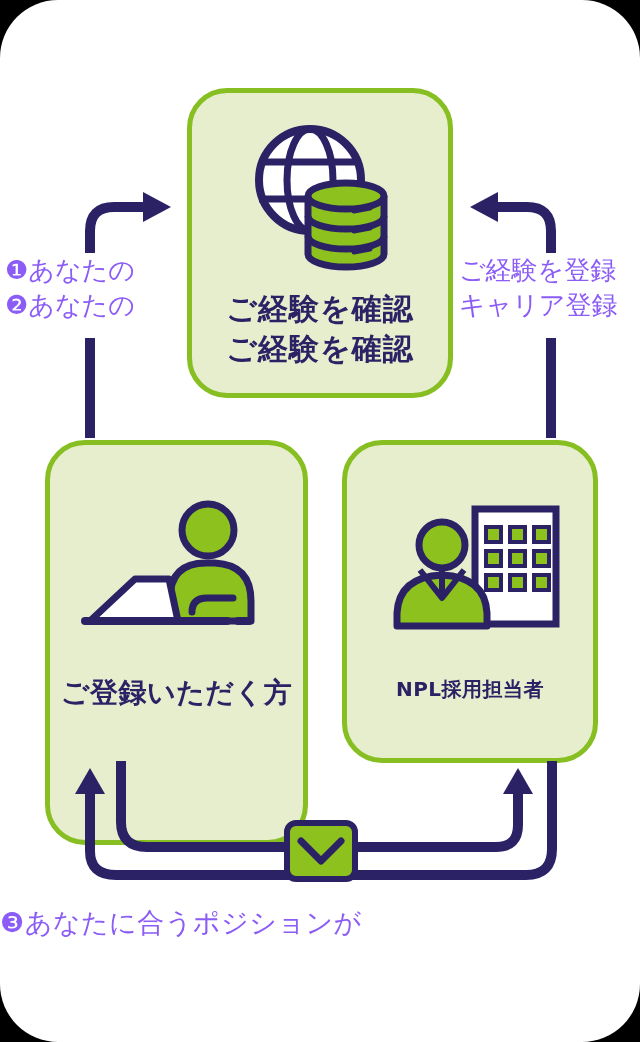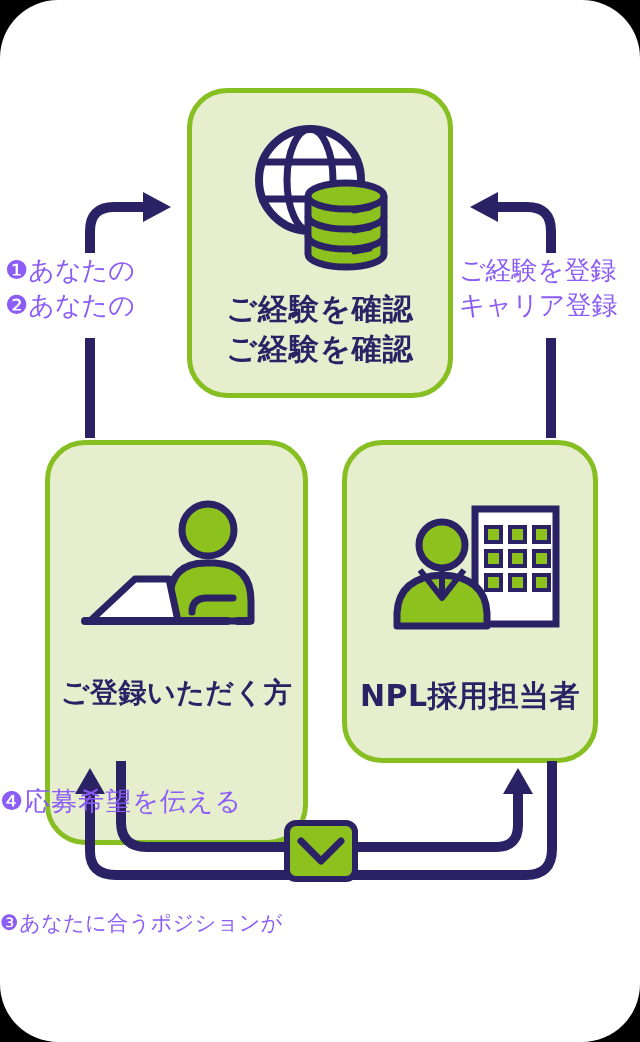--- a/index.html
+++ b/index.html
@@ -5,27 +5,27 @@
   html,body{margin:0;padding:0;background:#000;}
   body{font-family:"DejaVu Sans",sans-serif;}
   .canvas{position:relative;width:640px;height:1042px;background:#fff;border-radius:58px;overflow:hidden;}
   .card{position:absolute;background:#e6eecd;border:5px solid #87be21;border-radius:40px;box-sizing:border-box;}
   #card-database{left:187px;top:88px;width:266px;height:310px;}
   #card-registrant{left:45px;top:440px;width:263px;height:405px;}
   #card-recruiter{left:342px;top:440px;width:256px;height:323px;}
   .card-label{position:absolute;left:0;right:0;text-align:center;font-weight:700;color:#2b2266;}
   #card-database .card-label{top:196px;font-size:30px;line-height:40px;letter-spacing:1px;}
   #card-registrant .card-label{top:229px;font-size:28px;letter-spacing:0.5px;}
-  #card-recruiter .card-label{top:231px;font-size:30px;letter-spacing:0.5px;}
+  #card-recruiter .card-label{top:231px;font-size:20px;letter-spacing:0.5px;}
   .two-line span{display:block;}
   .step{position:absolute;text-align:left;font-weight:400;color:#8b5cf6;}
   #step1{left:5px;top:253px;width:176px;font-size:26px;line-height:35px;}
   #step2{left:459px;top:253px;width:176px;font-size:26px;line-height:35px;}
   #step4{left:0;top:786px;width:640px;font-size:26px;line-height:30px;letter-spacing:1px;}
-  #step3{left:0;top:902px;width:640px;font-size:21px;line-height:42px;letter-spacing:0.5px;}
+  #step3{left:0;top:902px;width:640px;font-size:27px;line-height:42px;letter-spacing:0.5px;}
   svg.overlay{position:absolute;left:0;top:0;display:block;}
 </style>
 </head>
 <body>
 
 <div class="canvas">
 
   <div class="card" id="card-database">
     <div class="card-label two-line">
       <span>ご経験を確認</span>
@@ -112,19 +112,18 @@
   <div class="step two-line" id="step1">
     <span>❶あなたの</span>
     <span>❷あなたの</span>
   </div>
 
   <div class="step two-line" id="step2">
     <span>ご経験を登録</span>
     <span>キャリア登録</span>
   </div>
 
-  <div class="step" id="step4">❹応募希望を伝える</div>
 
   <div class="step two-line" id="step3">
     <span>❸あなたに合うポジションが</span>
   </div>
 
 </div>
 
 </body></html>

